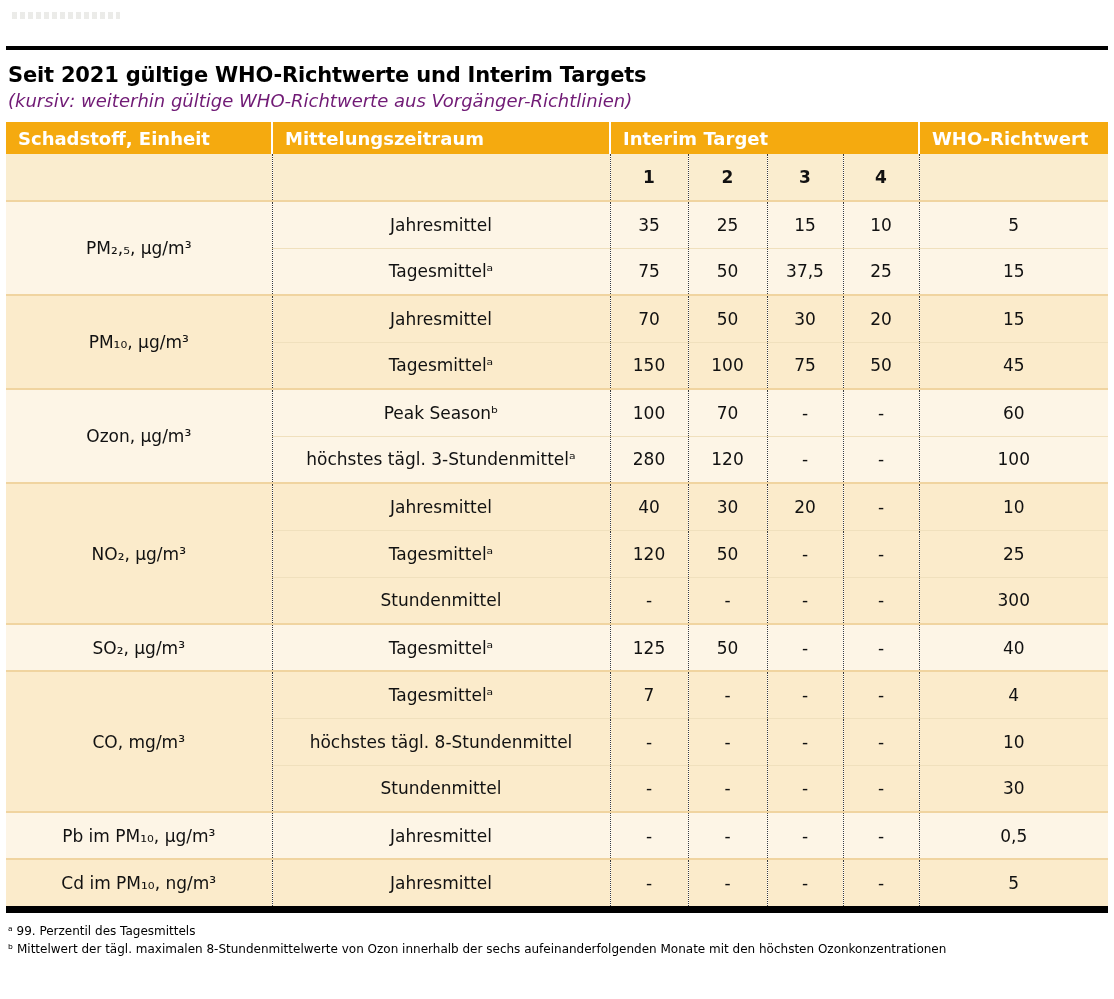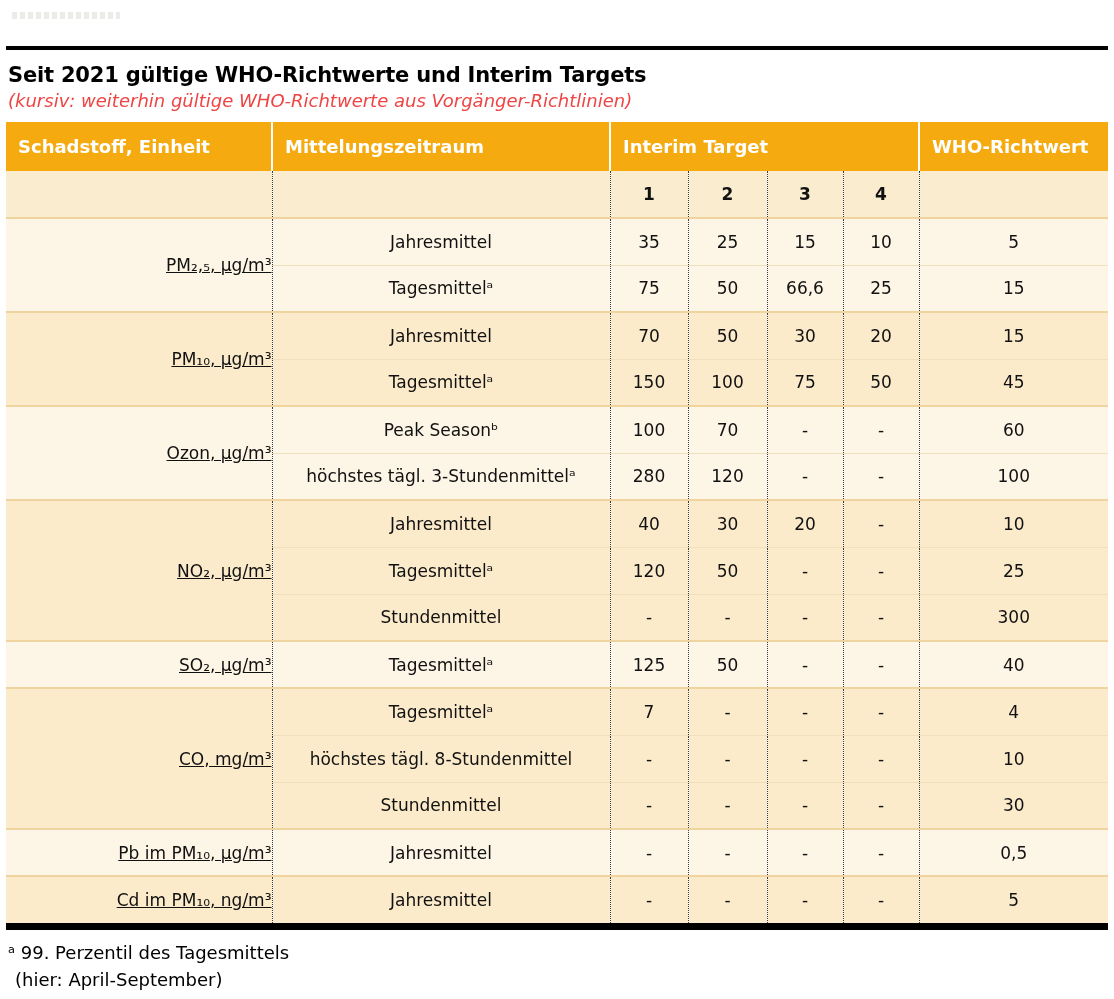--- a/index.html
+++ b/index.html
@@ -41,69 +41,69 @@
     margin:13px 0 3px 2px;
     font-size:21px;
     font-weight:bold;
     letter-spacing:-0.2px;
     color:#000;
   }
   p.subtitle{
     margin:0 0 11px 2px;
     font-size:18px;
     font-style:italic;
-    color:#ef4444;
+    color:#701a75;
   }
   table.who-table{
     width:100%;
     border-collapse:collapse;
     table-layout:fixed;
   }
   table.who-table th, table.who-table td{
     padding:0;
     vertical-align:middle;
     font-size:17px;
     overflow:hidden;
     white-space:nowrap;
   }
   
   tr.head th{
     background:var(--header-bg,#F5AA0F);
     color:#fff;
     font-size:18px;
     font-weight:bold;
     text-align:left;
-    height:49px;
+    height:32px;
     padding-left:12px;
   }
   tr.head th.sep{border-left:2px solid rgba(255,255,255,.85);}
   
   tr.subhead td{
     background:var(--subheader-bg,#FAEDCF);
     height:47px;
     font-weight:bold;
     text-align:center;
   }
   
   tr.row td{height:47px;}
   tr.g-light td{background:var(--row-light,#FDF5E6);}
   tr.g-dark td{background:var(--row-dark,#FBEBCB);}
-  td.pollutant{text-align:right;padding-left:12px;text-decoration:underline;}
+  td.pollutant{text-align:center;padding-left:12px;}
   td.period{text-align:center;padding-left:14px;}
   td.val, td.who{text-align:center;}
   td.italic{}
   
   td.dl{border-left:1px dotted #3a3a3a;}
   
   tr.group-start td{border-top:2px solid var(--divider-strong,#F0D4A0);}
   tr.sub-row td{border-top:1px solid var(--divider-soft,#F0E0BD);}
   .bottom-rule{height:7px;background:var(--rule,#000);}
   .footnotes{
     margin:9px 0 0 2px;
-    font-size:18px;
+    font-size:12px;
     line-height:1.5;
     color:#000;
   }
   .footnotes .fn{margin:0;}
   .footnotes .fn.indent{padding-left:7px;}
 </style>
 </head>
 <body>
 
 <div class="page">
@@ -150,21 +150,21 @@
       <td class="val dl">35</td>
       <td class="val dl">25</td>
       <td class="val dl">15</td>
       <td class="val dl">10</td>
       <td class="who dl">5</td>
     </tr>
     <tr class="row g-light sub-row">
       <td class="period dl">Tagesmittelᵃ</td>
       <td class="val dl">75</td>
       <td class="val dl">50</td>
-      <td class="val dl">66,6</td>
+      <td class="val dl">37,5</td>
       <td class="val dl">25</td>
       <td class="who dl">15</td>
     </tr>
 
     <tr class="row g-dark group-start">
       <td class="pollutant" rowspan="2">PM₁₀, µg/m³</td>
       <td class="period dl">Jahresmittel</td>
       <td class="val dl">70</td>
       <td class="val dl">50</td>
       <td class="val dl">30</td>
@@ -279,16 +279,16 @@
       <td class="val dl">-</td>
       <td class="who dl">5</td>
     </tr>
   </tbody>
     </table>
 
   <div class="bottom-rule"></div>
 
   <div class="footnotes">
     <p class="fn">ᵃ 99. Perzentil des Tagesmittels</p>
-    <p class="fn indent">(hier: April-September)</p>
+    <p class="fn">ᵇ Mittelwert der tägl. maximalen 8-Stundenmittelwerte von Ozon innerhalb der sechs aufeinanderfolgenden Monate mit den höchsten Ozonkonzentrationen</p>
   </div>
 
 </div>
 
 </body></html>

